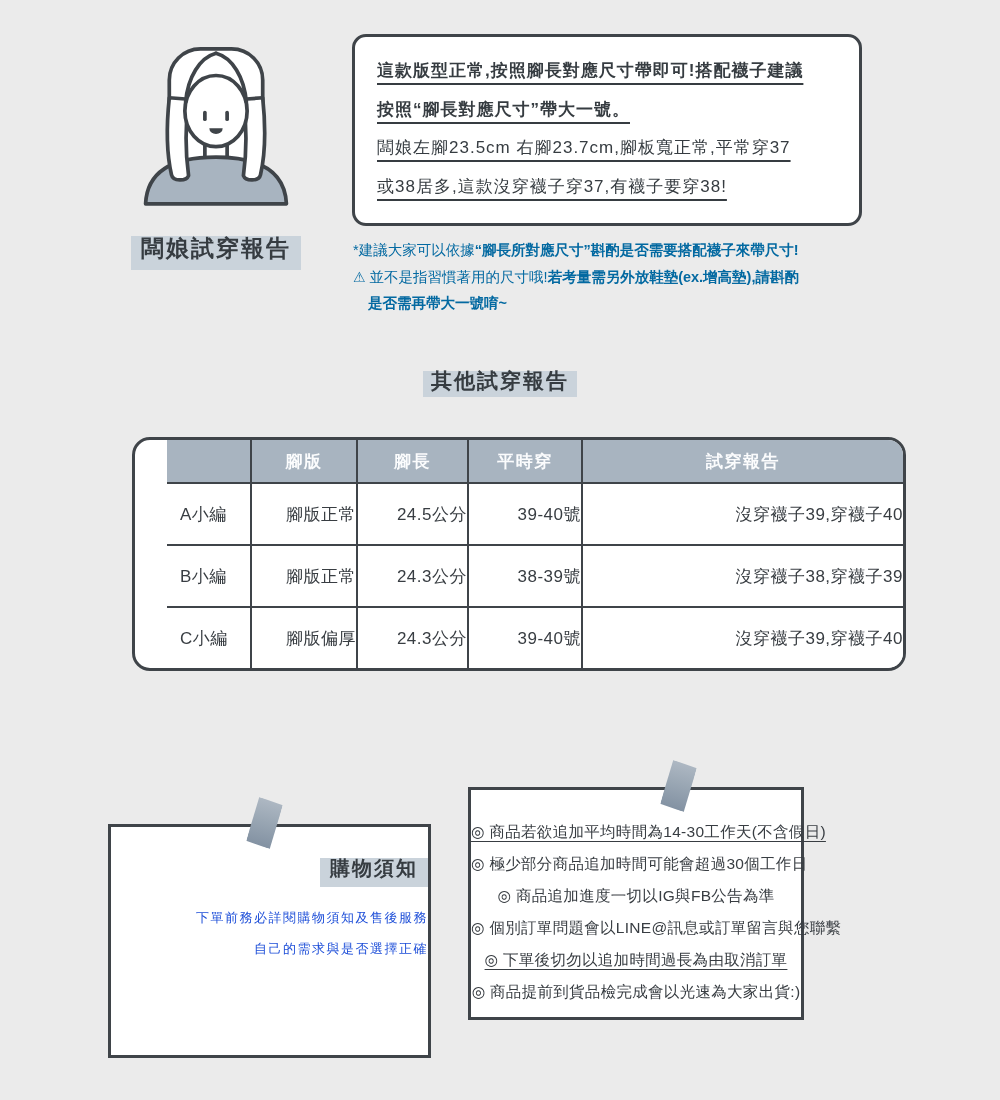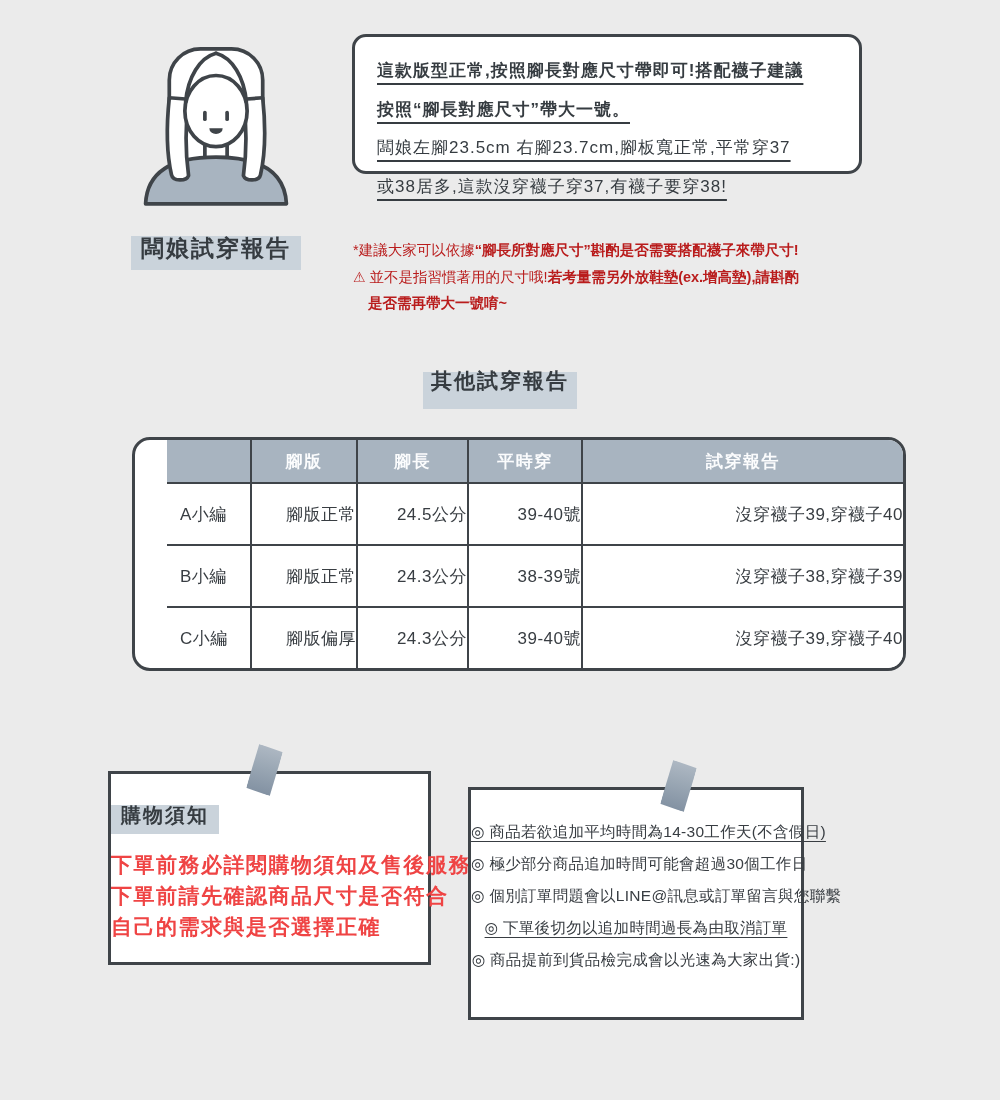--- a/index.html
+++ b/index.html
@@ -8,76 +8,76 @@
 
   
   .avatar{position:absolute;left:127px;top:34px;width:178px;height:172px;}
   .report-label{
     position:absolute;left:131px;top:229px;
     font-size:23px;font-weight:bold;letter-spacing:2px;color:#363c41;
     background:linear-gradient(180deg,transparent 18%,#cad3db 18%);
     padding:4px 10px 6px;white-space:nowrap;
   }
   .speech-bubble{
-    position:absolute;left:352px;top:34px;width:510px;height:140px;
+    position:absolute;left:352px;top:34px;width:510px;height:192px;
     background:#ffffff;border:3px solid #3f4449;border-radius:14px;
     box-sizing:border-box;padding:15px 22px 0;
   }
   .bubble-line{
     margin:0;font-size:17px;line-height:38.5px;letter-spacing:1px;color:#363c41;
     text-decoration:underline;text-underline-offset:7px;text-decoration-thickness:1.5px;
     white-space:nowrap;
   }
   .bubble-line.bold{font-weight:bold;}
-  .footnote{position:absolute;left:353px;top:237px;width:520px;font-size:14.5px;line-height:26.5px;color:#b91c1c;}
+  .footnote{position:absolute;left:353px;top:237px;width:520px;font-size:14.5px;line-height:26.5px;color:#0369a1;}
   .fn-line{margin:0;white-space:nowrap;}
   .fn-line .bold{font-weight:bold;}
   .fn-line.indent{padding-left:15px;font-weight:bold;}
   .warn-icon{font-size:14px;}
 
   
   .other-heading{position:absolute;left:0;top:367px;width:100%;text-align:center;margin:0;font-size:21px;}
   .other-heading span{
     font-weight:bold;letter-spacing:2px;color:#363c41;
     background:linear-gradient(180deg,transparent 15%,#cad3db 15%);
-    padding:3px 8px 17px;
+    padding:3px 8px 5px;
   }
   .table-wrap{
     position:absolute;left:132px;top:437px;width:736px;
     border:3px solid #3f4449;border-radius:18px;overflow:hidden;background:#ffffff;padding-left:32px;
   }
   table{border-collapse:collapse;width:100%;table-layout:fixed;}
   th,td{border:2px solid #3f4449;font-size:17px;padding:0;}
   th{background:#a8b4c0;color:#fbfcfd;height:42px;font-weight:bold;letter-spacing:1.5px;}
   td{height:60px;text-align:right;color:#383d42;letter-spacing:0.5px;background:#ffffff;}
   td.name{text-align:left;padding-left:13px;}
   tr > :first-child{border-left:none;}
   tr > :last-child{border-right:none;}
   thead th{border-top:none;}
   tbody tr:last-child td{border-bottom:none;}
 
   
   .notice-box{position:absolute;background:#ffffff;border:3px solid #3f4449;box-sizing:border-box;}
-  .notice-left{left:108px;top:771px;width:323px;height:194px;text-align:left;}
+  .notice-left{left:108px;top:824px;width:323px;height:234px;text-align:right;}
   .notice-right{left:468px;top:787px;width:336px;height:233px;text-align:center;padding-top:26px;}
   .tape{
     position:absolute;width:27px;height:48px;top:-28px;
     background:linear-gradient(180deg,#aeb8c3 0%,#9aa7b4 45%,#8291a2 100%);
     transform:rotate(14deg);
     clip-path:polygon(8% 0,100% 5%,92% 100%,0 95%);
   }
   .notice-left .tape{left:140px;}
   .notice-right .tape{left:194px;}
   .notice-title{
     display:inline-block;margin-top:25px;font-size:20px;font-weight:bold;letter-spacing:2px;color:#363c41;
     background:linear-gradient(180deg,transparent 18%,#cad3db 18%);
     padding:3px 10px 5px;
   }
   .notice-left .lines{margin-top:15px;}
-  .notice-left .lines p{margin:0;font-size:21px;font-weight:bold;line-height:31px;letter-spacing:1.5px;color:#ef4444;white-space:nowrap;}
+  .notice-left .lines p{margin:0;font-size:13px;font-weight:normal;line-height:31px;letter-spacing:1.5px;color:#1d4ed8;white-space:nowrap;}
   .notice-right p{margin:0;font-size:15.5px;line-height:32px;letter-spacing:0.3px;color:#383d42;white-space:nowrap;}
   .notice-right p.u{text-decoration:underline;text-underline-offset:4px;text-decoration-thickness:1.2px;}
 </style>
 </head>
 <body>
 
 <div class="page">
 
   <div class="avatar">
     <svg viewBox="0 0 240 232" width="178" height="172">
@@ -154,27 +154,27 @@
         </tr>
       </tbody>
     </table>
   </div>
 
   <section class="notice-box notice-left">
     <div class="tape"></div>
     <div class="notice-title">購物須知</div>
     <div class="lines">
       <p>下單前務必詳閱購物須知及售後服務</p>
-      <p>下單前請先確認商品尺寸是否符合</p>
       <p>自己的需求與是否選擇正確</p>
     </div>
   </section>
 
   <section class="notice-box notice-right">
     <div class="tape"></div>
     <p class="u">◎ 商品若欲追加平均時間為14-30工作天(不含假日)</p>
     <p>◎ 極少部分商品追加時間可能會超過30個工作日</p>
+    <p>◎ 商品追加進度一切以IG與FB公告為準</p>
     <p>◎ 個別訂單問題會以LINE@訊息或訂單留言與您聯繫</p>
     <p class="u">◎ 下單後切勿以追加時間過長為由取消訂單</p>
     <p>◎ 商品提前到貨品檢完成會以光速為大家出貨:)</p>
   </section>
 
 </div>
 
 </body></html>

